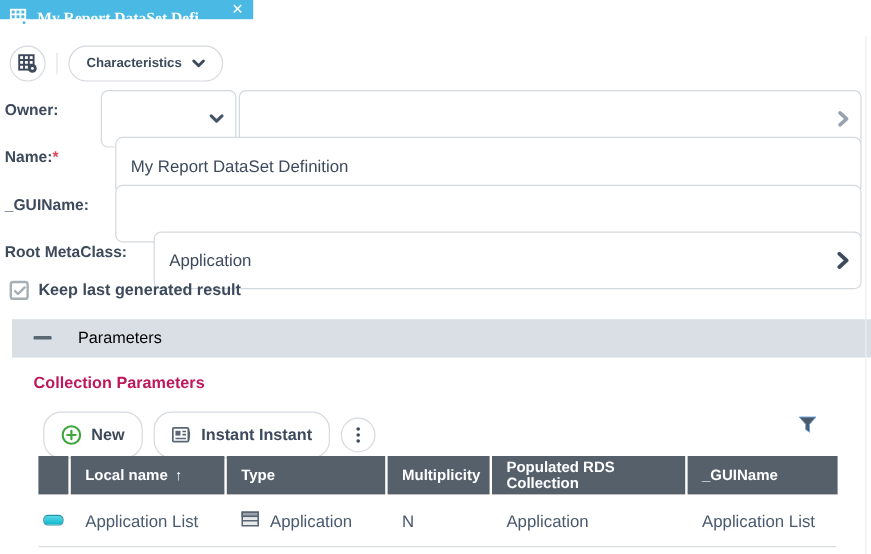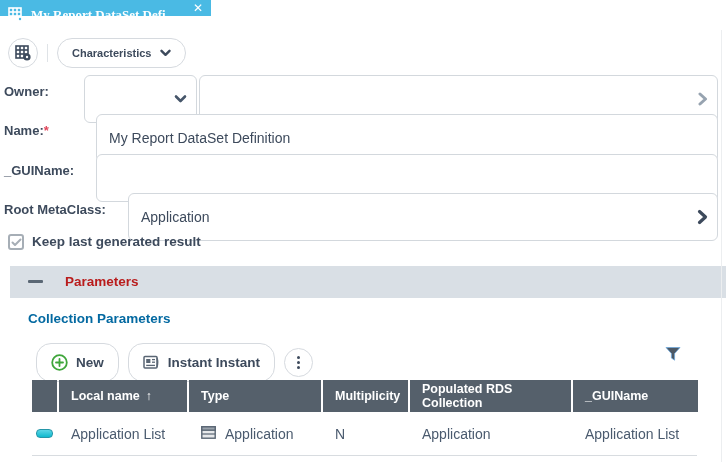--- a/index.html
+++ b/index.html
@@ -25,23 +25,23 @@
   .req { color:#e0465a; font-weight:bold; }
   .field { position:absolute; height:48px; border:1px solid #d3d8dd; border-radius:6px; background:#fff; display:flex; align-items:center; font-size:14px; color:#3d4a5c; padding:0 12px; }
   .field .endicon { position:absolute; right:9px; top:50%; transform:translateY(-50%); display:flex; }
   
   .checkbox-row { position:absolute; left:8px; top:234px; display:flex; align-items:flex-start; cursor:pointer; }
   .cbox { width:16px; height:16px; border:2px solid #a6aeb6; border-radius:3px; display:flex; align-items:center; justify-content:center; background:#fff; }
   .checkbox-row span.cblabel { margin-left:8px; font-size:13.5px; font-weight:bold; color:#3d4a5c; }
   
   .section-bar { position:absolute; left:10px; top:266px; width:716px; height:32px; background:#d9dfe5; cursor:pointer; }
   .collapse-icon { position:absolute; left:18px; top:14px; width:15px; height:3px; background:#5a6774; border-radius:1px; }
-  .section-title { position:absolute; left:55px; top:0; line-height:32px; font-size:13.5px; font-weight:bold; color:#b91c1c; }
-  
-  .coll-title { position:absolute; left:28px; top:311px; font-size:13.5px; font-weight:bold; color:#0369a1; }
+  .section-title { position:absolute; left:55px; top:0; line-height:32px; font-size:13.5px; font-weight:normal; color:#000000; }
+  
+  .coll-title { position:absolute; left:28px; top:311px; font-size:13.5px; font-weight:bold; color:#be185d; }
   .btn-row { position:absolute; left:36px; top:343px; display:flex; align-items:center; gap:9px; }
   .btn-row .pill { height:39px; font-size:13.5px; }
   .pill .licon { margin-right:8px; display:flex; }
   .kebab { width:29px; height:29px; border:1px solid #d6dadf; border-radius:50%; background:#fff; display:flex; align-items:center; justify-content:center; cursor:pointer; }
   .kdots { display:flex; flex-direction:column; gap:2px; }
   .kdots i { width:3px; height:3px; border-radius:50%; background:#3d4a5c; }
   .funnel { position:absolute; left:664px; top:345px; width:18px; height:18px; cursor:pointer; }
   
   .thead { position:absolute; left:32px; top:380px; height:32px; display:flex; }
   .th { background:#55606b; color:#fff; font-size:12.5px; font-weight:bold; display:flex; align-items:center; padding-left:12px; margin-right:2px; cursor:pointer; }

